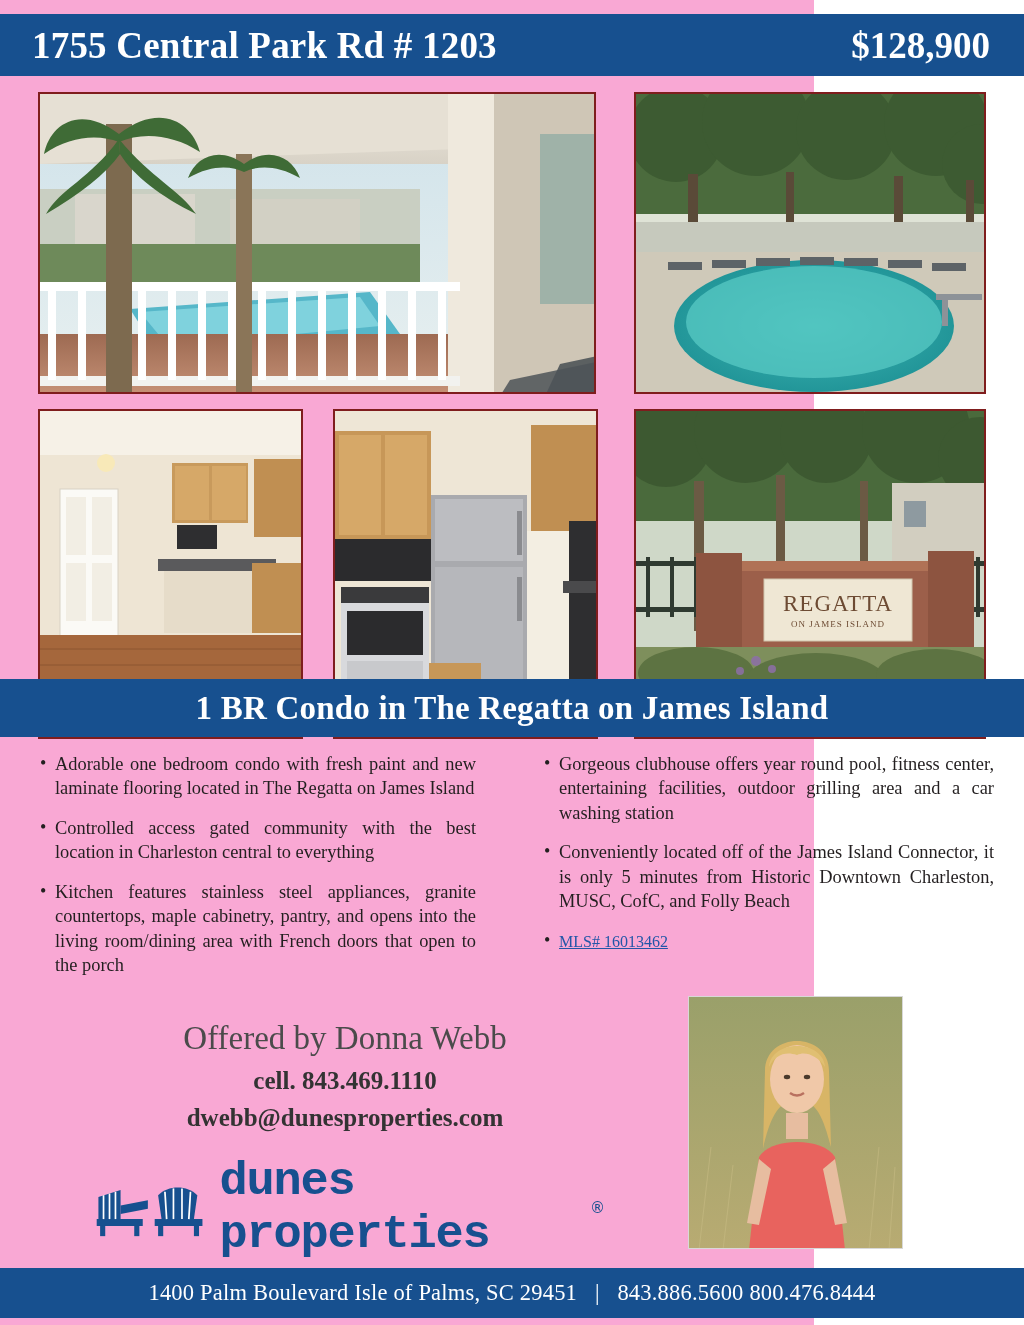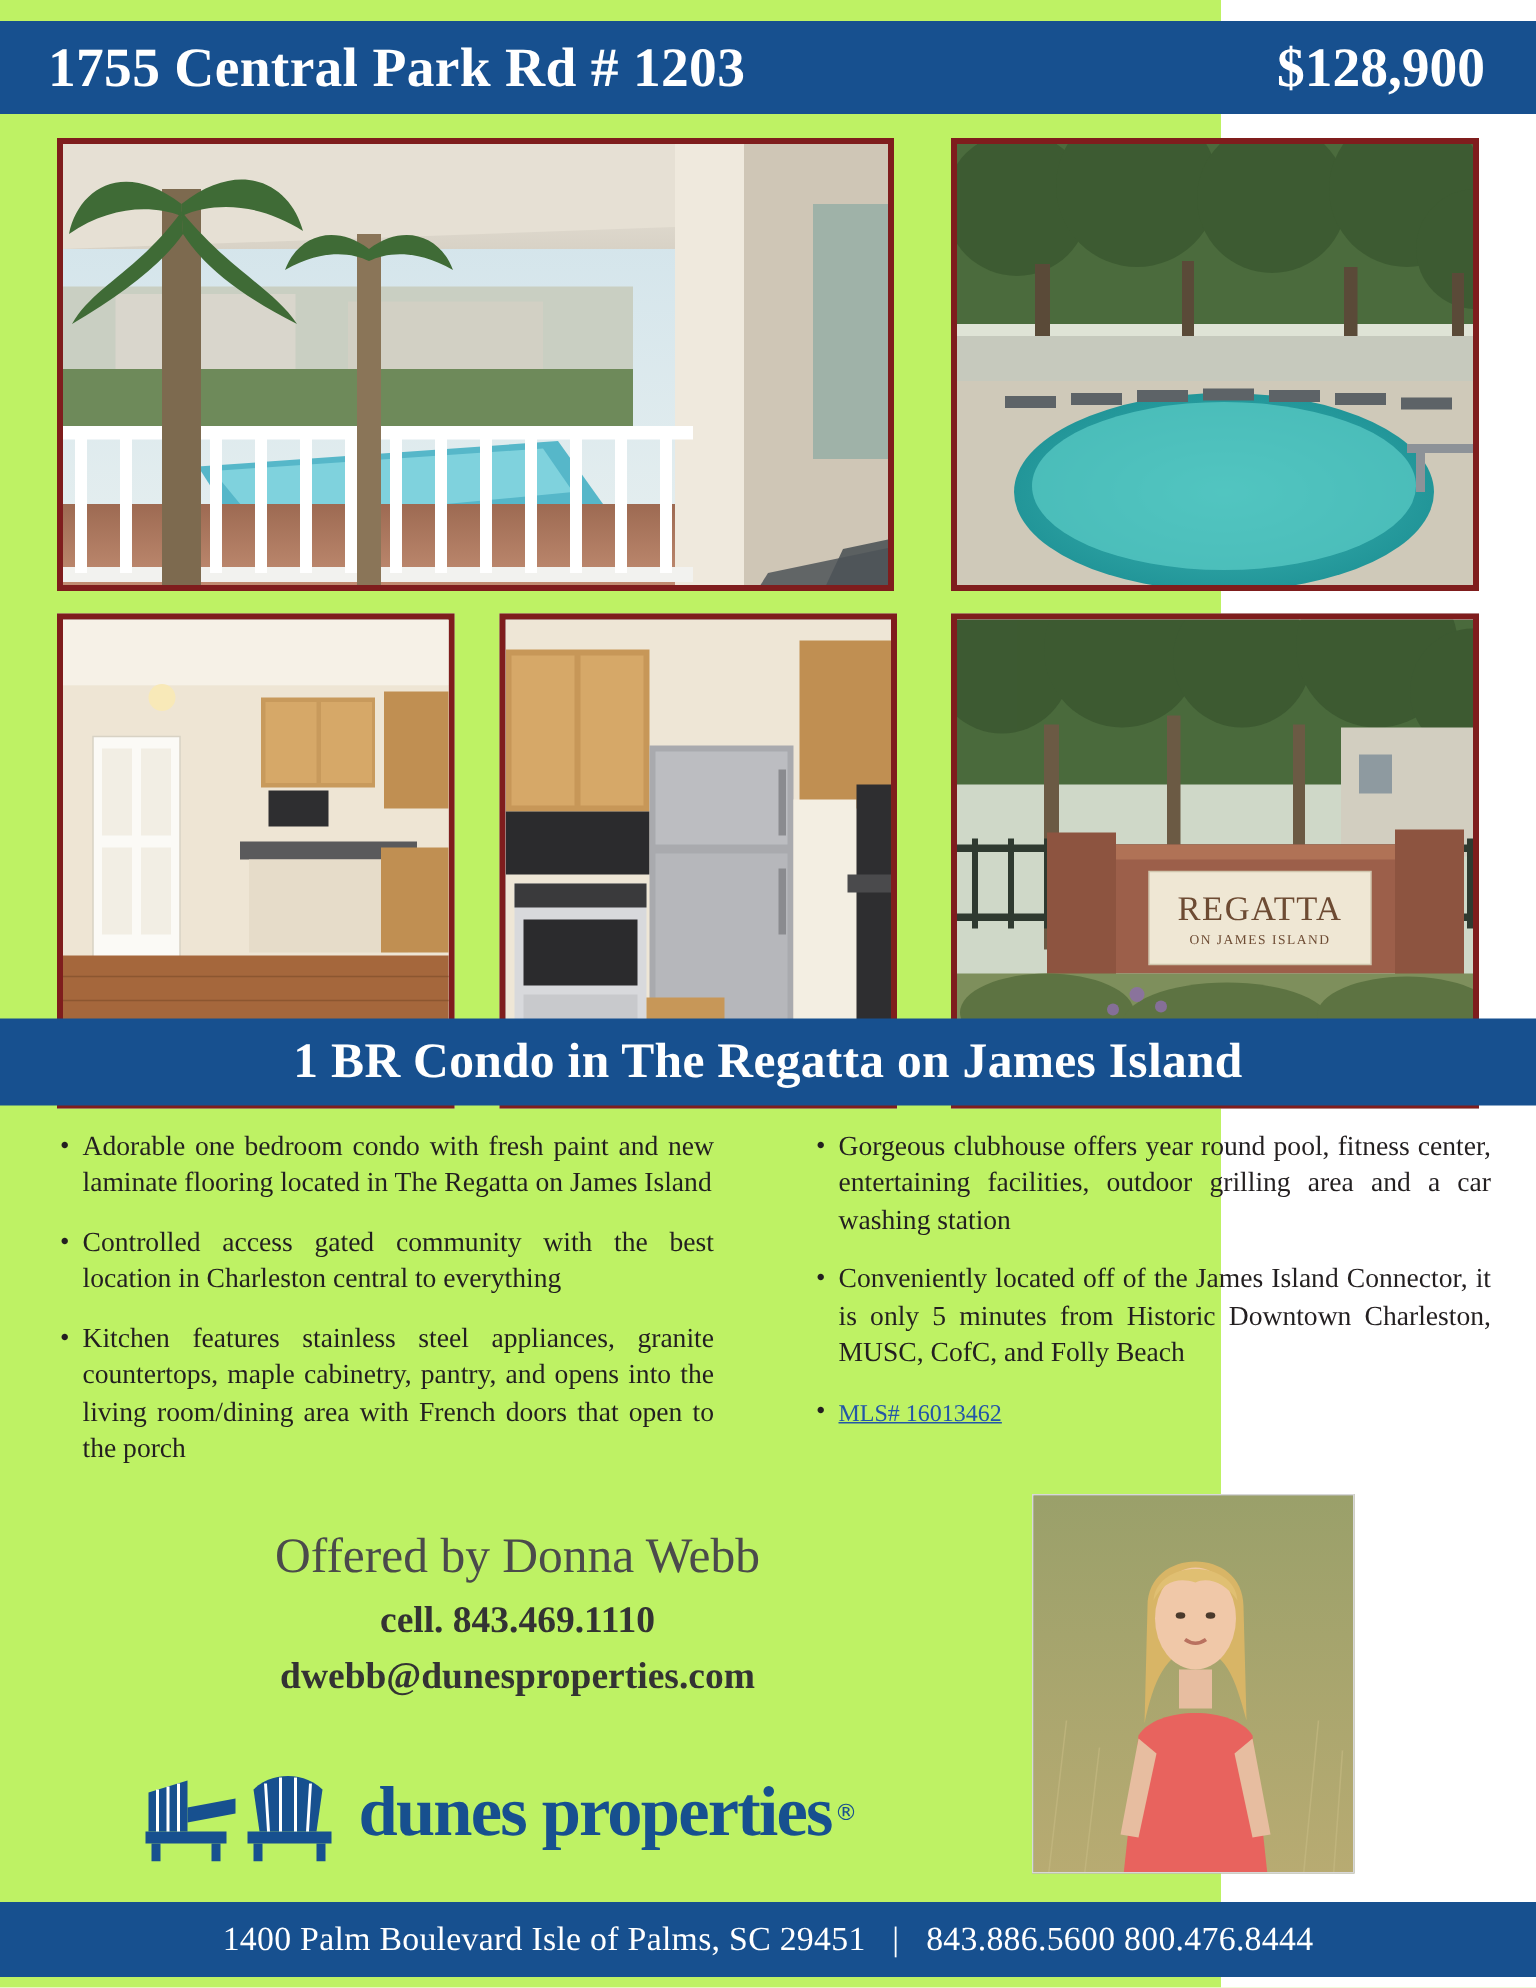--- a/index.html
+++ b/index.html
@@ -13,21 +13,21 @@
     font-family: "Liberation Serif", serif;
     color: #231f20;
     position: relative;
     overflow: hidden;
   }
 
   .flyer {
     width: 814px;
     height: 1325px;
     position: relative;
-    background: #bef264;
+    background: #f9a8d4;
   }
 
   
   .header-bar {
     position: absolute;
     left: 0;
     top: 14px;
     width: 1024px;
     height: 62px;
     background: #17508f;
@@ -56,21 +56,21 @@
     position: absolute;
     left: 0;
     top: 76px;
     width: 1024px;
     height: 600px;
   }
   .photo {
     position: absolute;
     overflow: hidden;
     background: #cfd4d6;
-    border: 4px solid #7f1d1d;
+    border: 2px solid #7f1d1d;
     box-sizing: border-box;
   }
 
   
   #photo-porch { left: 38px; top: 16px; width: 558px; height: 302px; }
   
   #photo-pool { left: 634px; top: 16px; width: 352px; height: 302px; }
   
   #photo-living { left: 38px; top: 333px; width: 265px; height: 330px; }
   
@@ -178,21 +178,21 @@
   .logo-wrap {
     position: absolute;
     left: 95px;
     top: 1172px;
     width: 510px;
     height: 72px;
     display: flex;
     align-items: center;
   }
   .logo-text {
-    font-family: Liberation Serif, serif;
+    font-family: Liberation Mono, monospace;
     font-size: 47px;
     font-weight: bold;
     color: #17508f;
     letter-spacing: -1.2px;
     margin-left: 12px;
   }
   .logo-reg {
     font-family: "DejaVu Sans", sans-serif;
     font-size: 15px;
     color: #17508f;

